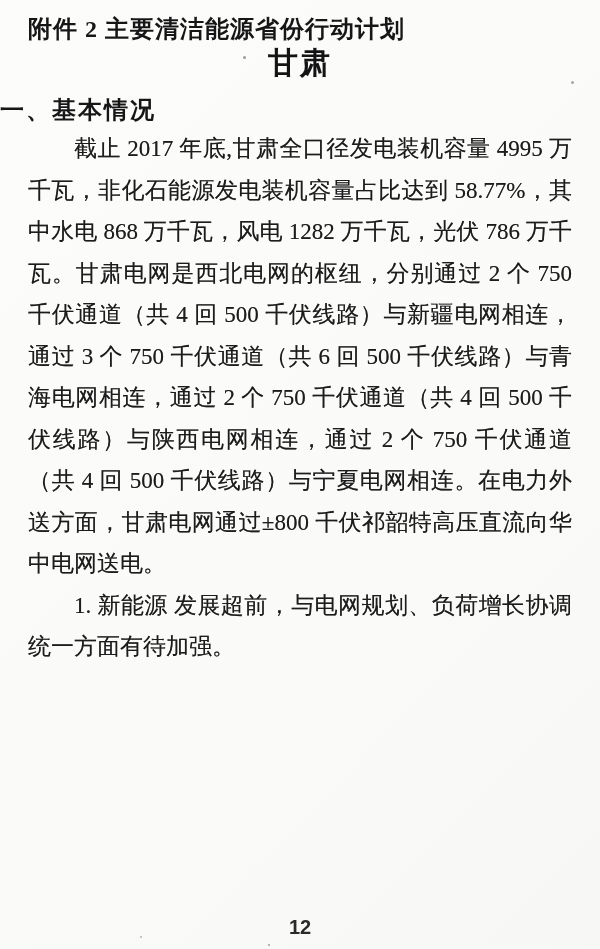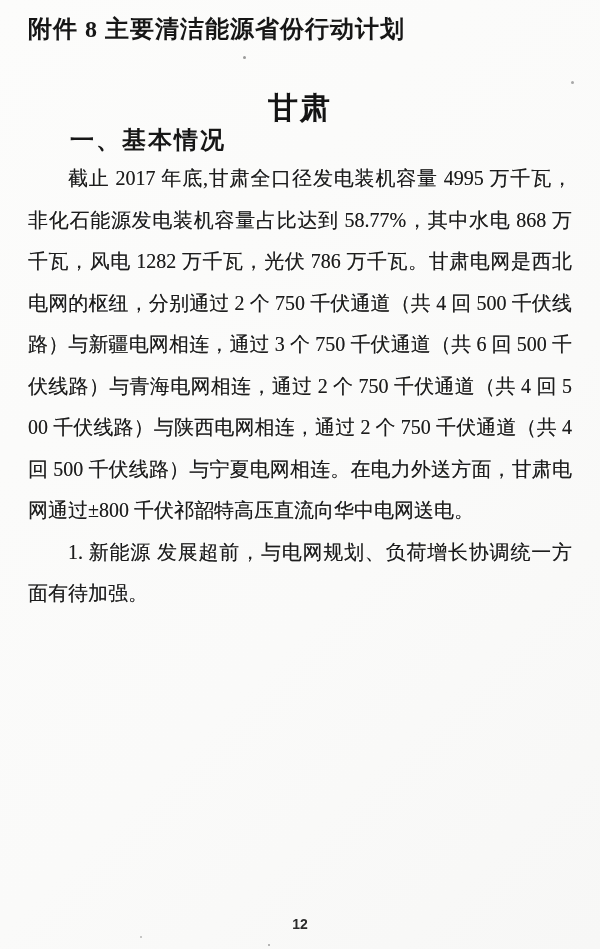--- a/index.html
+++ b/index.html
@@ -19,76 +19,75 @@
   }
   .attachment-header {
     padding: 13px 28px 0 28px;
     font-size: 24px;
     line-height: 33px;
     font-weight: bold;
     letter-spacing: 1px;
     color: #161616;
   }
   .doc-title {
-    margin-top: 45px;
     text-align: center;
     font-size: 30px;
     line-height: 34px;
     font-weight: bold;
     letter-spacing: 2px;
     color: #141414;
   }
   .section-heading {
-    padding-left: 70px;
+    margin-top: 15px;
     font-size: 24px;
     line-height: 30px;
     font-weight: bold;
     letter-spacing: 2px;
     color: #161616;
   }
   .body-text {
     margin-top: 3px;
     padding: 0 28px;
   }
   .body-text p {
     margin: 0;
-    font-size: 20px;
+    font-size: 23px;
     line-height: 41.5px;
     text-align: justify;
     text-indent: 2em;
     color: #1c1c1c;
     text-shadow: 0 0 0.4px rgba(20,20,20,0.55);
     word-break: break-all;
   }
   .page-number {
     position: absolute;
     left: 0;
     right: 0;
     top: 916px;
     text-align: center;
-    font-size: 14px;
+    font-size: 20px;
     font-weight: bold;
     font-family: "Liberation Sans", "DejaVu Sans", sans-serif;
     color: #2a2a2a;
   }
   .speck {
     position: absolute;
     border-radius: 50%;
   }
   .speck-1 { left: 243px; top: 56px;  width: 3px; height: 3px; background: #9a9a9a; }
   .speck-2 { left: 571px; top: 81px;  width: 3px; height: 3px; background: #a8a8a8; }
   .speck-3 { left: 140px; top: 936px; width: 2px; height: 2px; background: #b5b5b5; }
   .speck-4 { left: 268px; top: 944px; width: 2px; height: 2px; background: #9f9f9f; }
 </style>
 </head>
 <body>
 
 <div class="page">
 
-  <div class="attachment-header">附件 8 主要清洁能源省份行动计划</div>
+  <div class="attachment-header">附件 2 主要清洁能源省份行动计划</div>
 
   <div class="doc-title">甘肃</div>
 
   <div class="section-heading">一、基本情况</div>
 
   <div class="body-text">
     <p>截止 2017 年底,甘肃全口径发电装机容量 4995 万千瓦，非化石能源发电装机容量占比达到 58.77%，其中水电 868 万千瓦，风电 1282 万千瓦，光伏 786 万千瓦。甘肃电网是西北电网的枢纽，分别通过 2 个 750 千伏通道（共 4 回 500 千伏线路）与新疆电网相连，通过 3 个 750 千伏通道（共 6 回 500 千伏线路）与青海电网相连，通过 2 个 750 千伏通道（共 4 回 500 千伏线路）与陕西电网相连，通过 2 个 750 千伏通道（共 4 回 500 千伏线路）与宁夏电网相连。在电力外送方面，甘肃电网通过±800 千伏祁韶特高压直流向华中电网送电。</p>
     <p>1. 新能源 发展超前，与电网规划、负荷增长协调统一方面有待加强。</p>
   </div>
 

